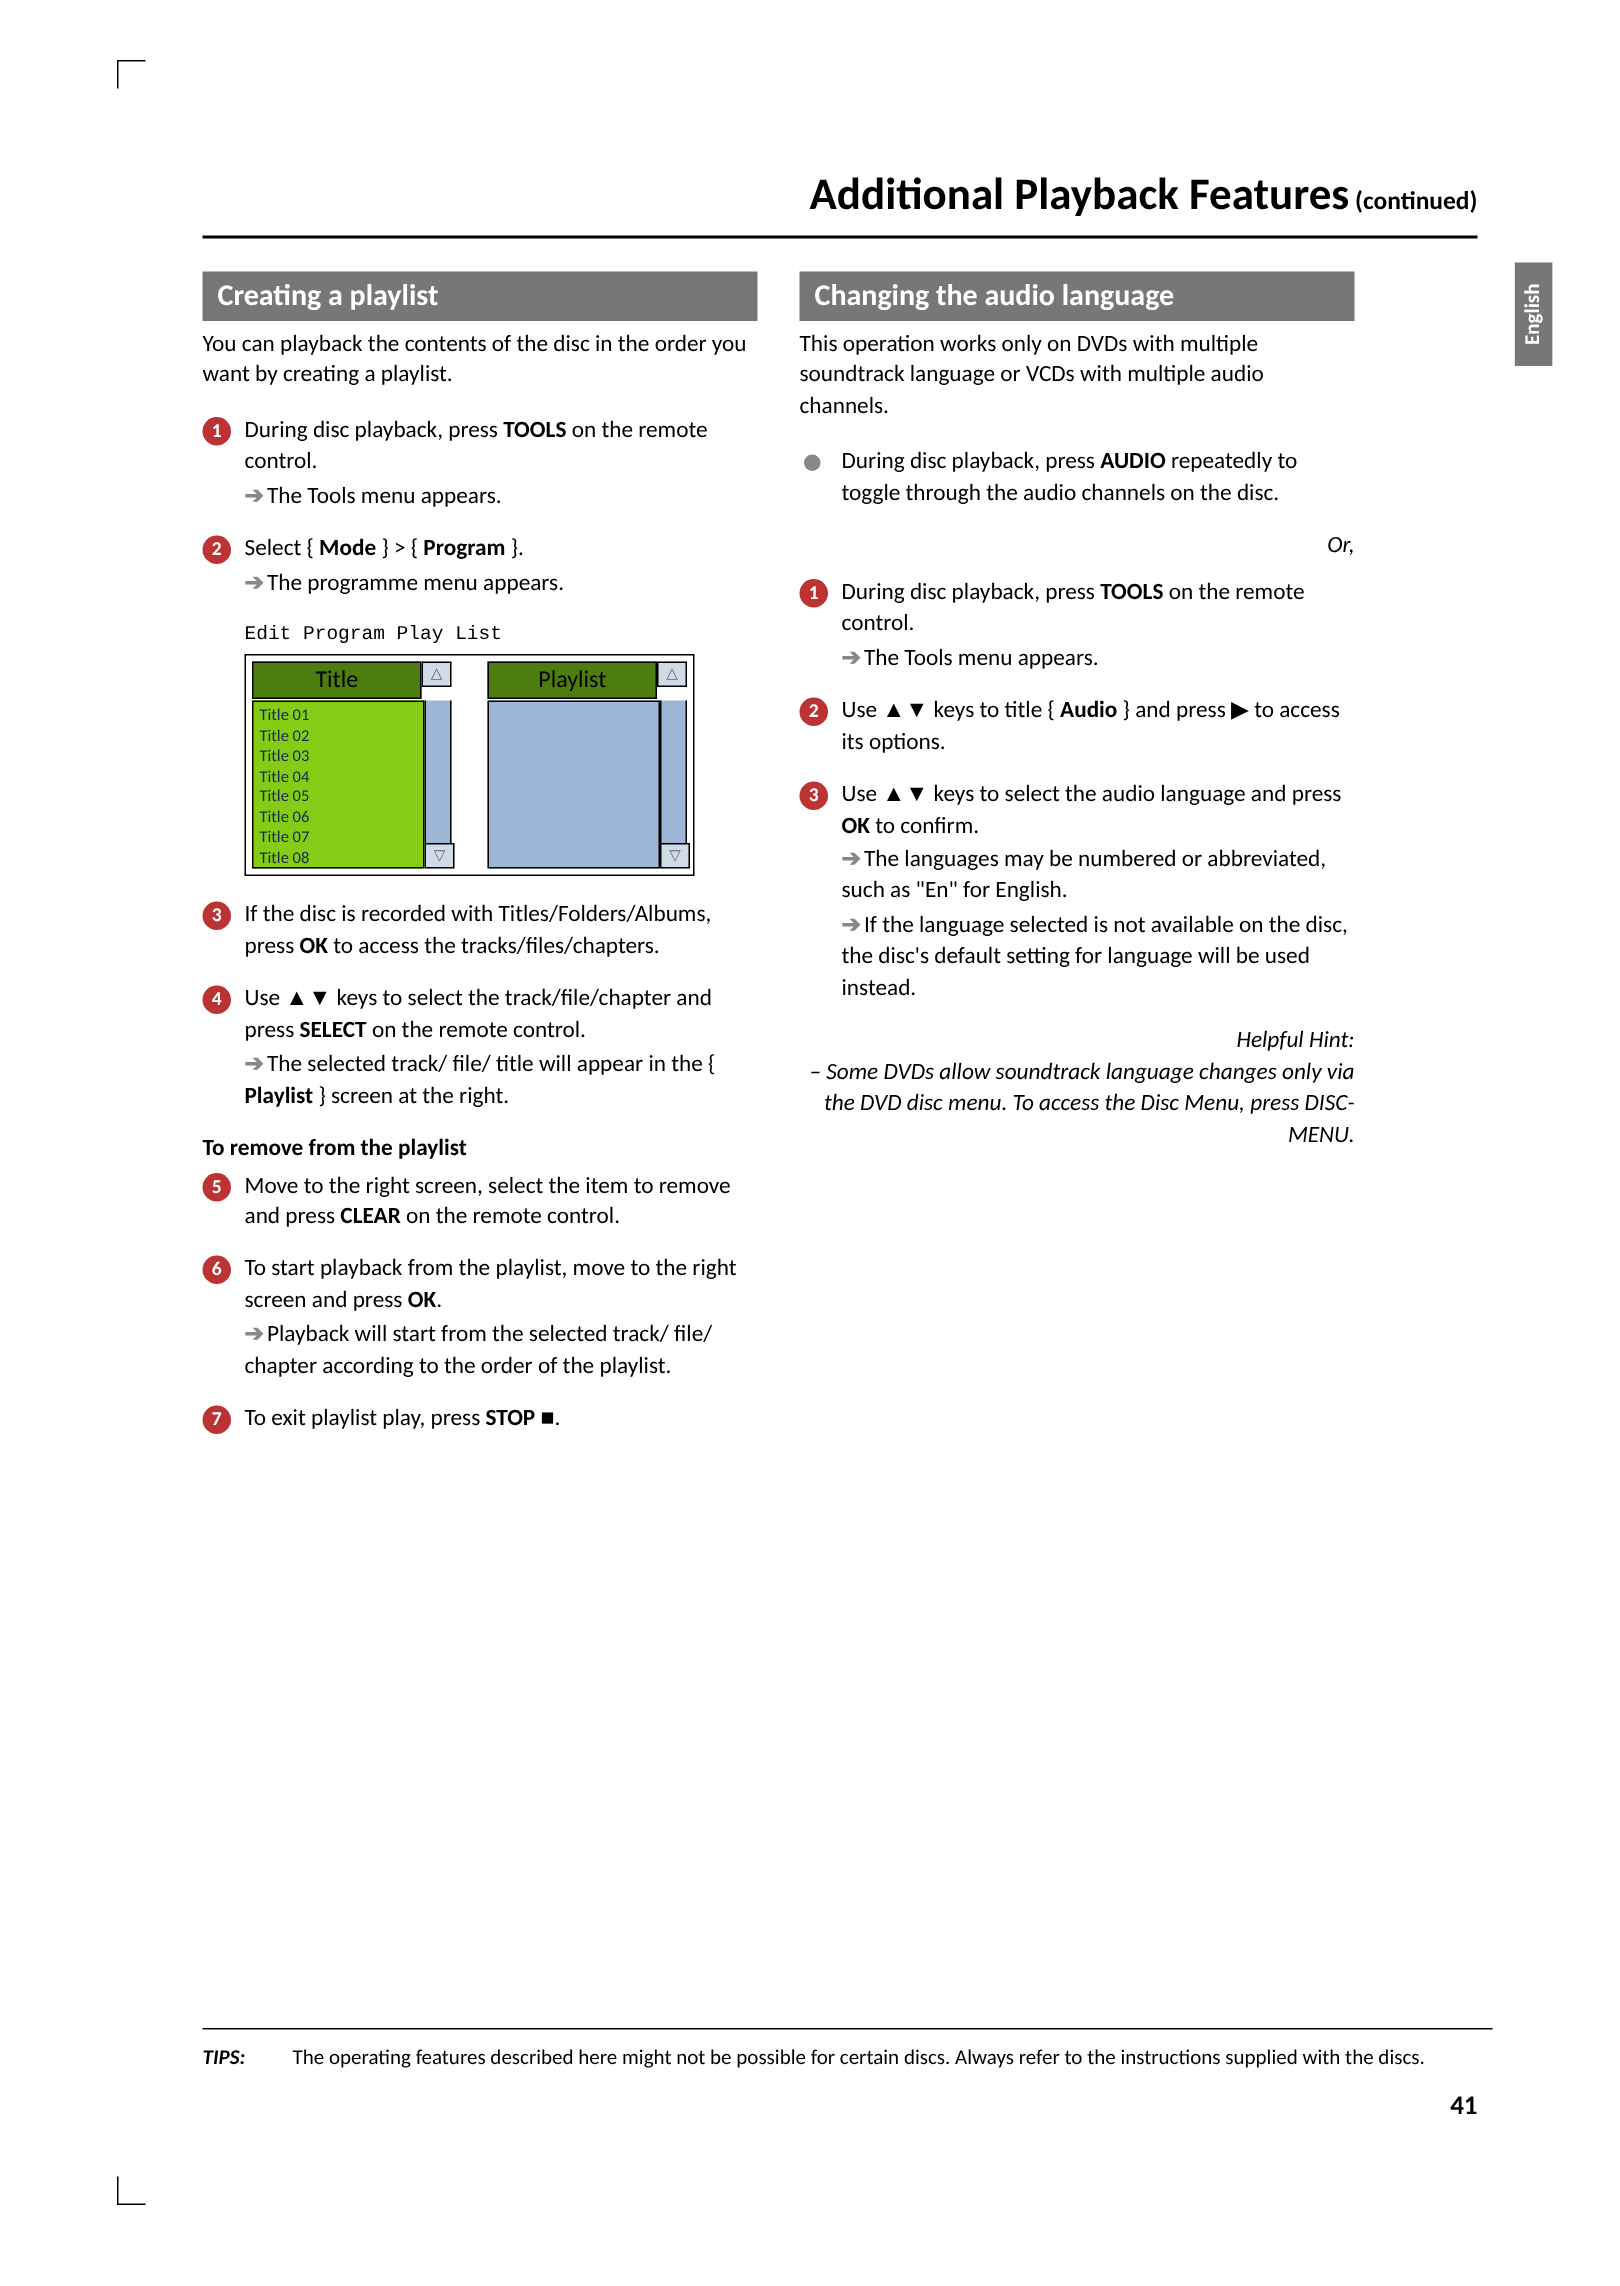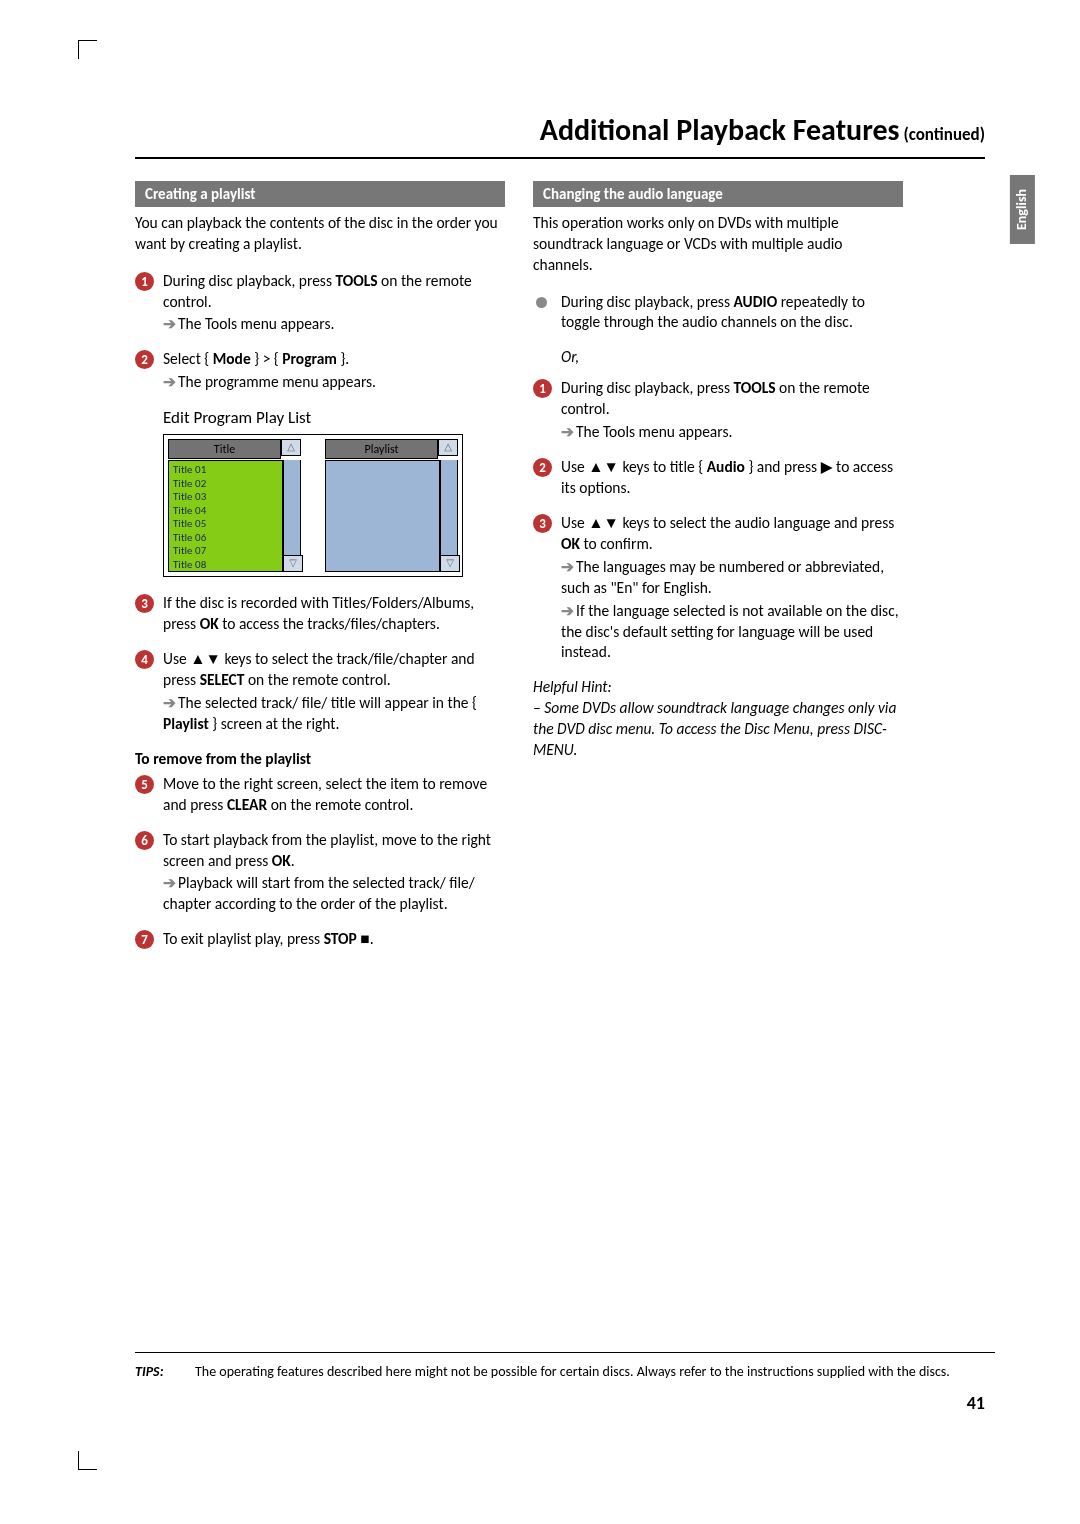--- a/index.html
+++ b/index.html
@@ -52,21 +52,21 @@
   }
   .col-left { width: 370px; }
   .col-right { width: 370px; }
 
   .section-bar {
     background: #777;
     color: #fff;
     font-weight: bold;
     padding: 3px 10px 3px 10px;
     margin-bottom: 6px;
-    font-size: 15px;
+    font-size: 20px;
   }
   .intro { margin-left: 0; margin-bottom: 16px; }
 
   .step { position: relative; padding-left: 28px; margin-bottom: 14px; }
   .step-num {
     position: absolute;
     left: 0; top: 1px;
     width: 19px; height: 19px;
     background: #b33;
     color: #fff;
@@ -78,21 +78,21 @@
   }
   .bullet-dot {
     position: absolute;
     left: 3px; top: 5px;
     width: 11px; height: 11px;
     background: #888;
     border-radius: 50%;
   }
   .arrow-line { margin-top: 2px; }
   .arrow { color: #888; font-weight: bold; margin-right: 2px; }
-  .italic { font-style: italic; }
+  .italic { font-style: italic; text-align: right; }
   .sub-heading { font-weight: bold; margin-top: 4px; margin-bottom: 4px; margin-left: 0; }
   p { margin: 0; }
 
   .lang-tab {
     position: absolute;
     right: 45px;
     top: 175px;
     background: #777;
     color: #fff;
     writing-mode: vertical-rl;
@@ -102,38 +102,38 @@
     font-size: 14px;
     text-align: center;
   }
 
   
   .eppl {
     margin: 6px 0 16px 28px;
     width: 300px;
     font-size: 12px;
   }
-  .eppl-title { margin-bottom: 4px; font-size: 17px; }
+  .eppl-title { margin-bottom: 4px; font-size: 13px; font-family: Liberation Mono, monospace; }
   .eppl-frame {
     border: 1.5px solid #000;
     padding: 4px;
     display: flex;
     gap: 24px;
   }
   .eppl-col {
     flex: 1;
     display: flex;
     flex-direction: column;
   }
   .eppl-header-cell {
     flex: 1;
     border: 1px solid #000;
     text-align: center;
-    background: #737373;
-    font-size: 12px;
+    background: #4d7c0f;
+    font-size: 16px;
     padding: 1px 0;
     margin-bottom: 1px;
   }
   .eppl-scroll-btn {
     width: 18px;
     height: 15px;
     border: 1px solid #000;
     background: #cfdbe9;
     text-align: center;
     font-size: 10px;

